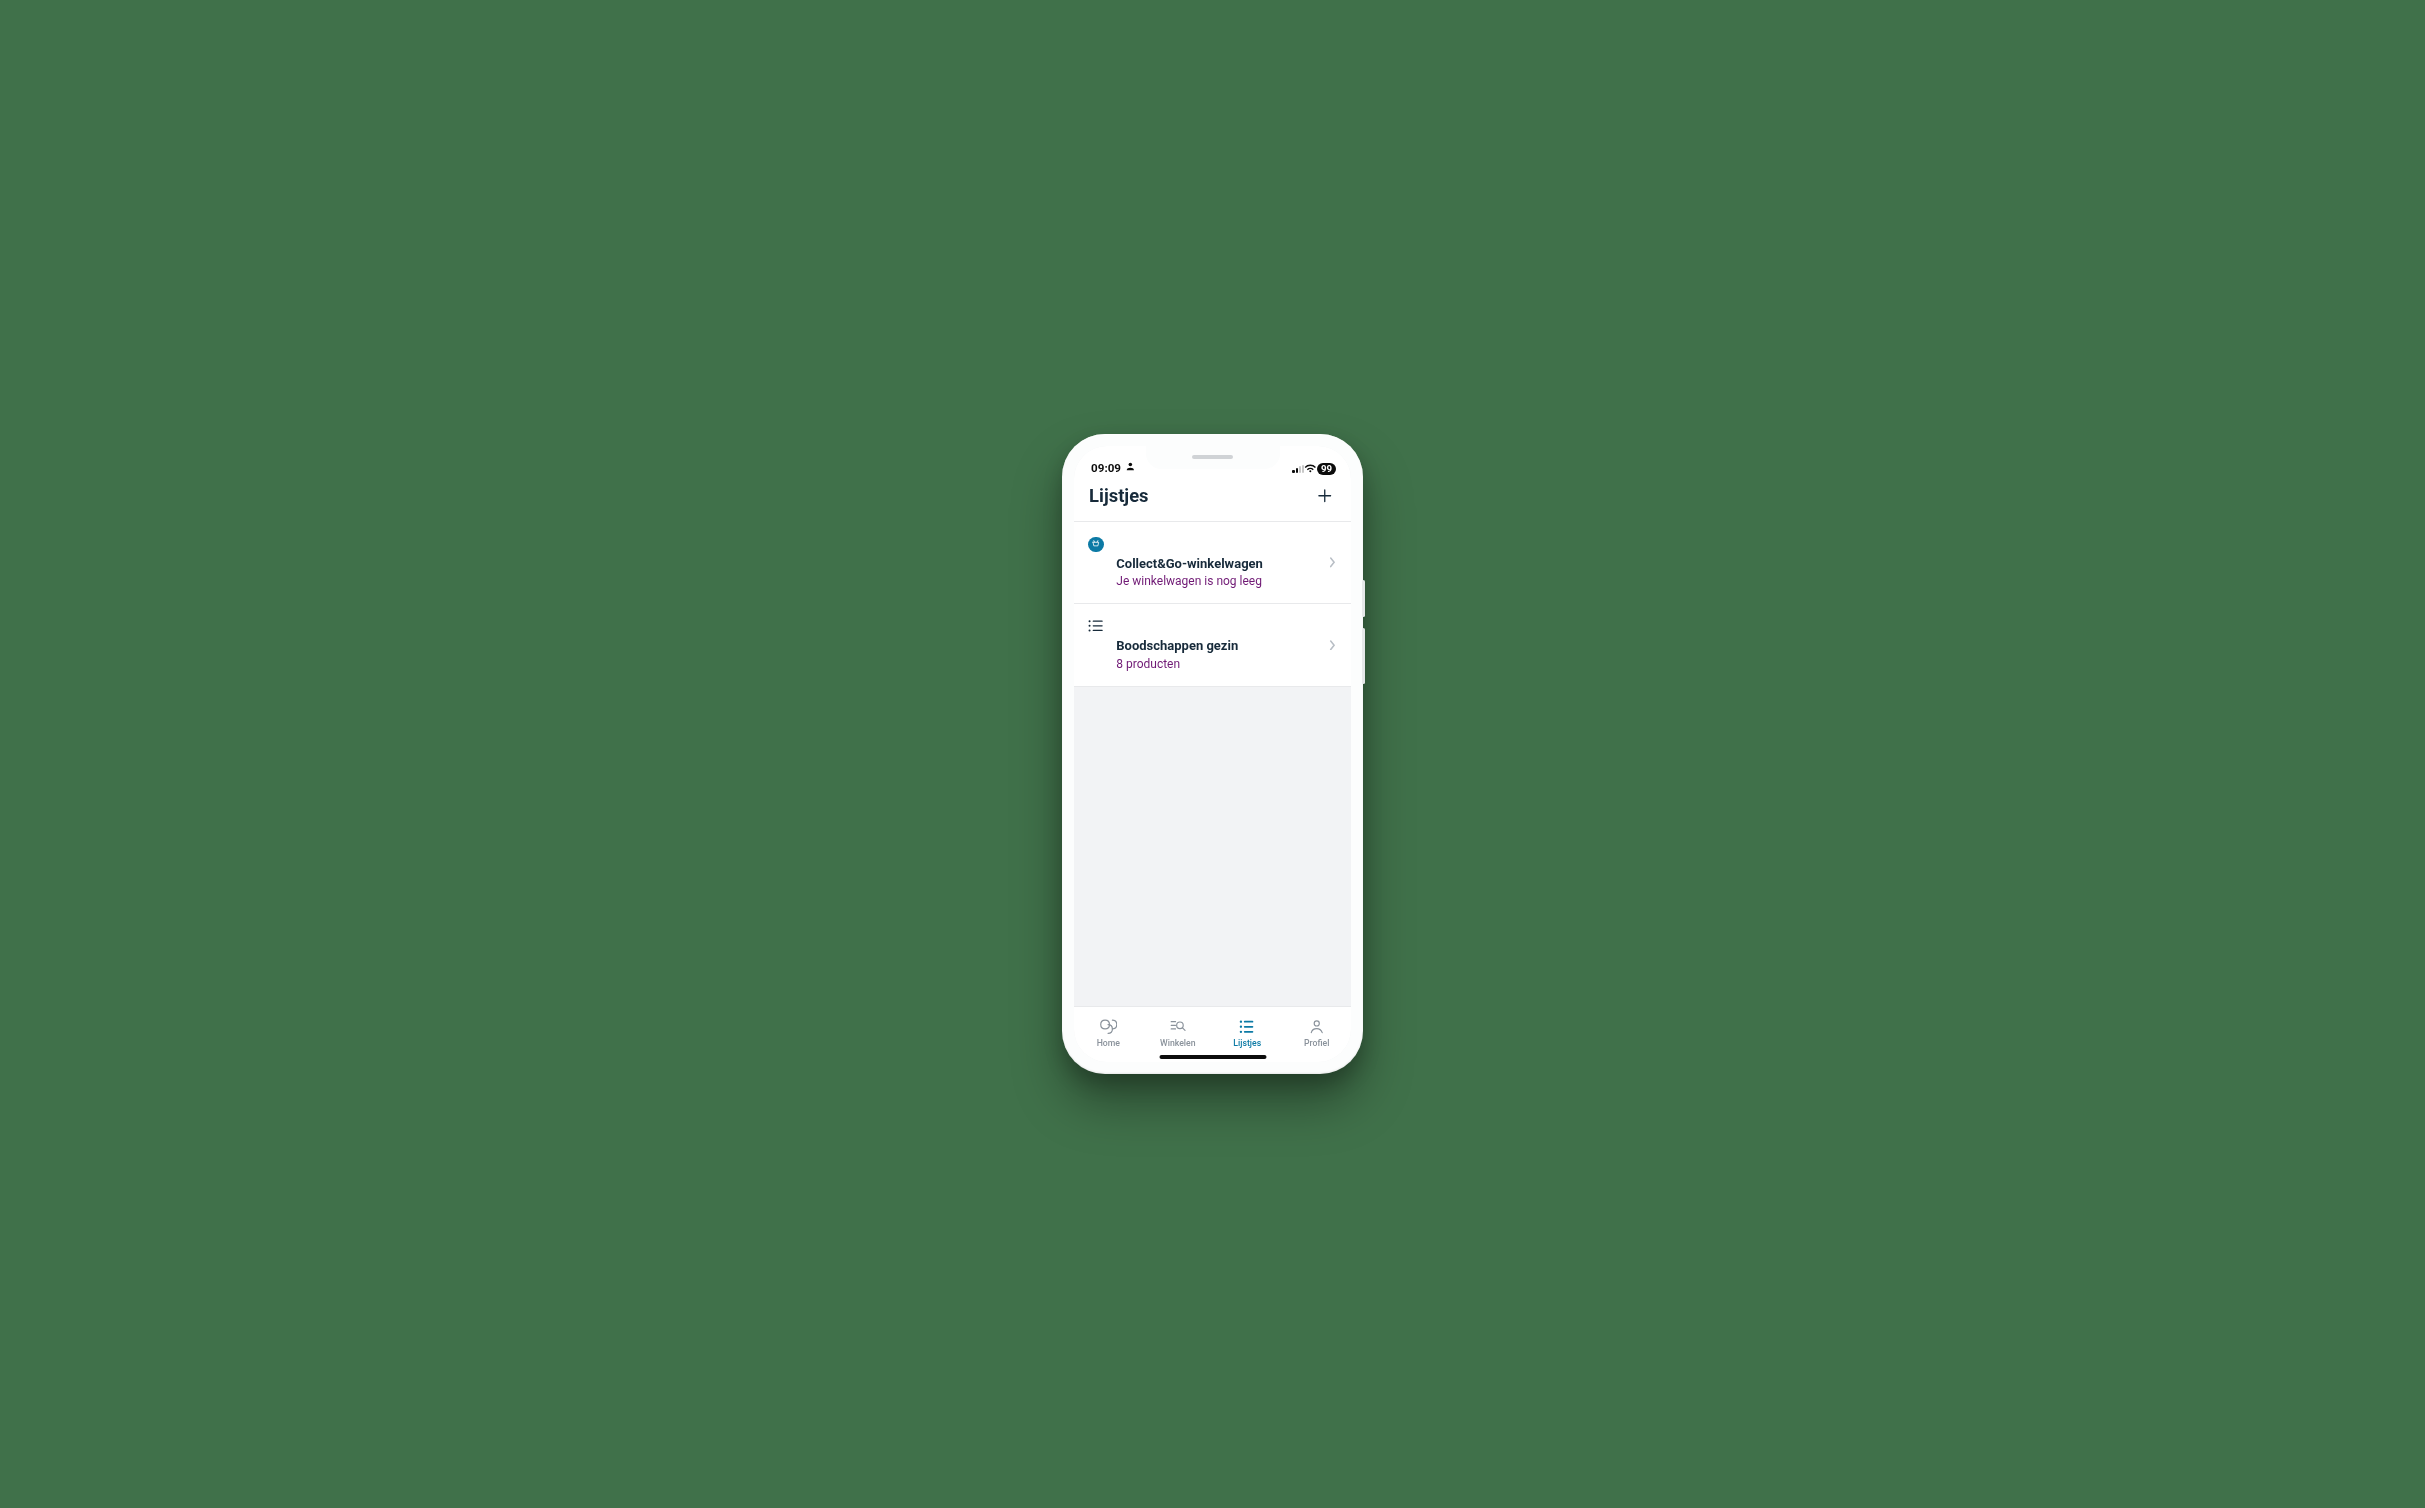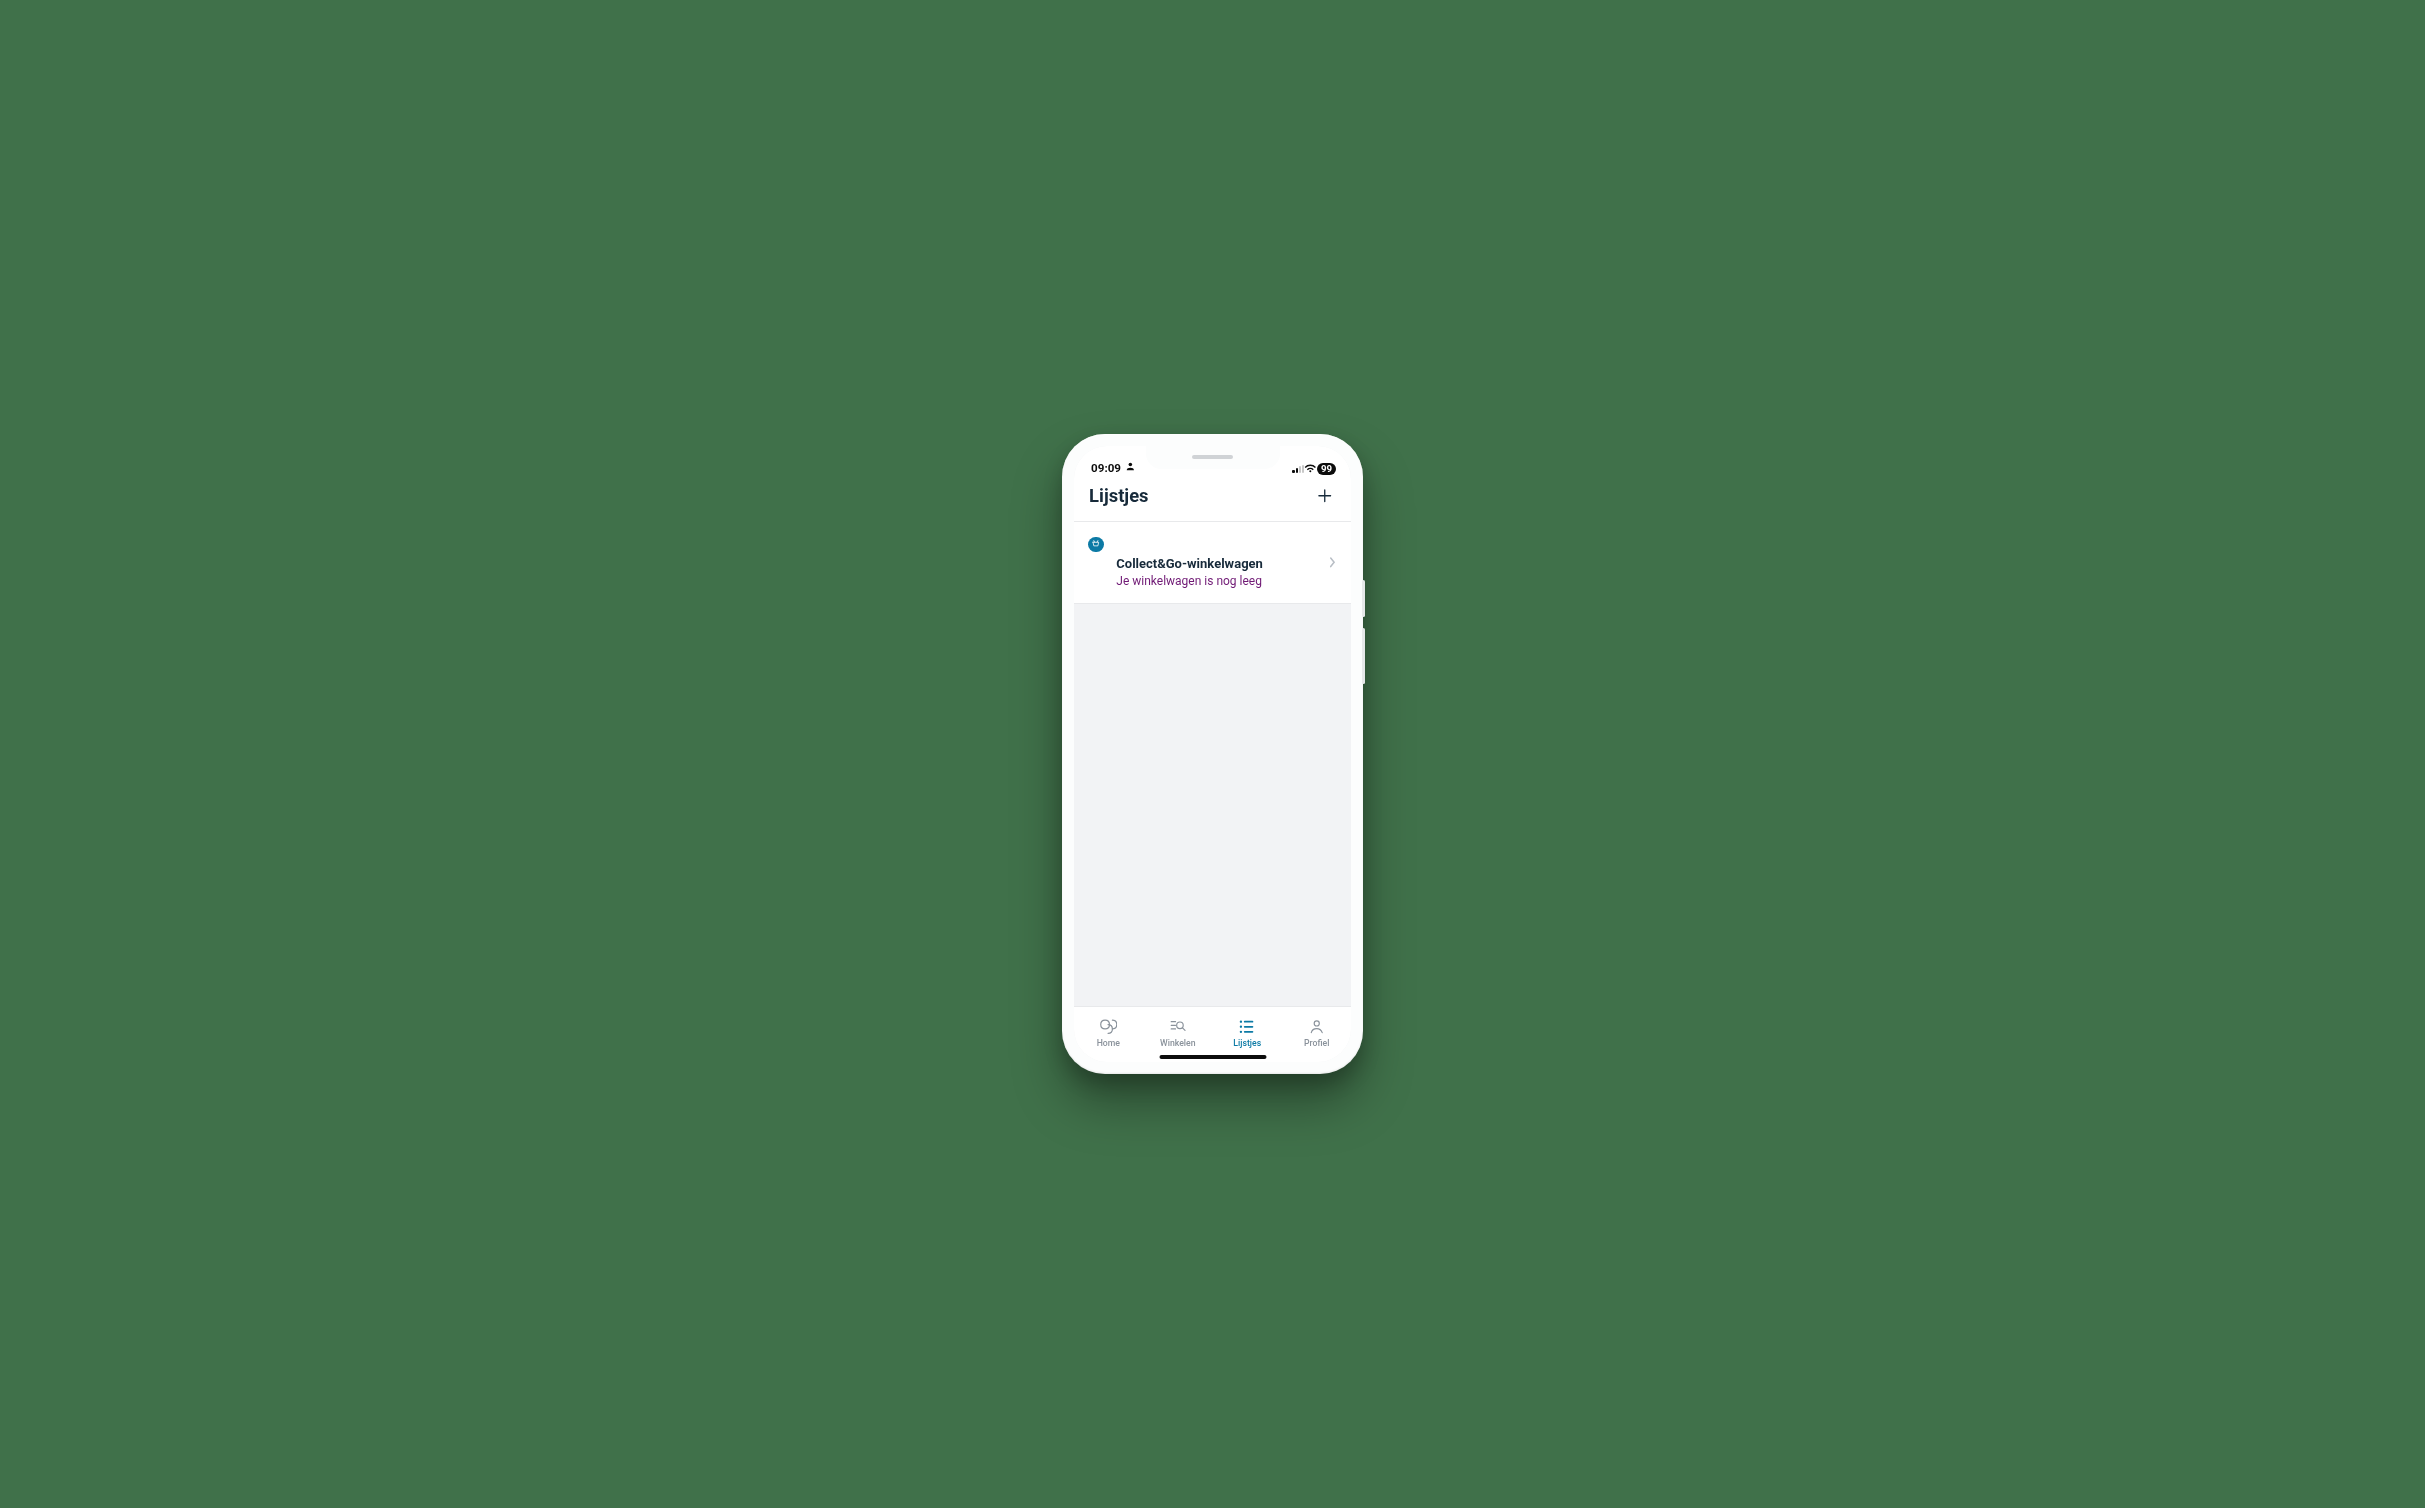--- a/index.html
+++ b/index.html
@@ -233,20 +233,41 @@
           <div class="title">Collect&amp;Go-winkelwagen</div>
           <div class="sub">Je winkelwagen is nog leeg</div>
         </div>
         <div class="chev">
           <svg width="6.8" height="10.7" viewBox="0 0 8 12" fill="none" stroke="currentColor" stroke-width="1.8" stroke-linecap="round">
               <path d="M2 1l4 5-4 5"></path>
             </svg>
         </div>
       </div>
 
+      <div class="row">
+        <div class="lead-icon">
+          <svg width="15.5" height="13.6" viewBox="0 0 20 16" fill="#172a3a">
+            <circle cx="2" cy="2" r="1.3"></circle>
+              <rect x="6" y="1.2" width="13" height="1.6" rx="0.8"></rect>
+            <circle cx="2" cy="8" r="1.3"></circle>
+              <rect x="6" y="7.2" width="13" height="1.6" rx="0.8"></rect>
+            <circle cx="2" cy="14" r="1.3"></circle>
+              <rect x="6" y="13.2" width="13" height="1.6" rx="0.8"></rect>
+          </svg>
+        </div>
+        <div class="body">
+          <div class="title">Boodschappen gezin</div>
+          <div class="sub">8 producten</div>
+        </div>
+        <div class="chev">
+          <svg width="6.8" height="10.7" viewBox="0 0 8 12" fill="none" stroke="currentColor" stroke-width="1.8" stroke-linecap="round">
+              <path d="M2 1l4 5-4 5"></path>
+            </svg>
+        </div>
+      </div>
 
 
     </div>
 
     <div class="tabbar">
       <div class="tab">
         <span>
           <svg width="17.5" height="17.5" viewBox="0 0 24 24" fill="none" stroke="currentColor" stroke-width="1.6" stroke-linecap="round">
             <path d="M7 3c4 0 6 3 6 6s-2 6-6 6-6-3-6-6 2-6 6-6z"></path>
             <path d="M11 9c4 0 6 3 6 6s-2 6-6 6"></path>

